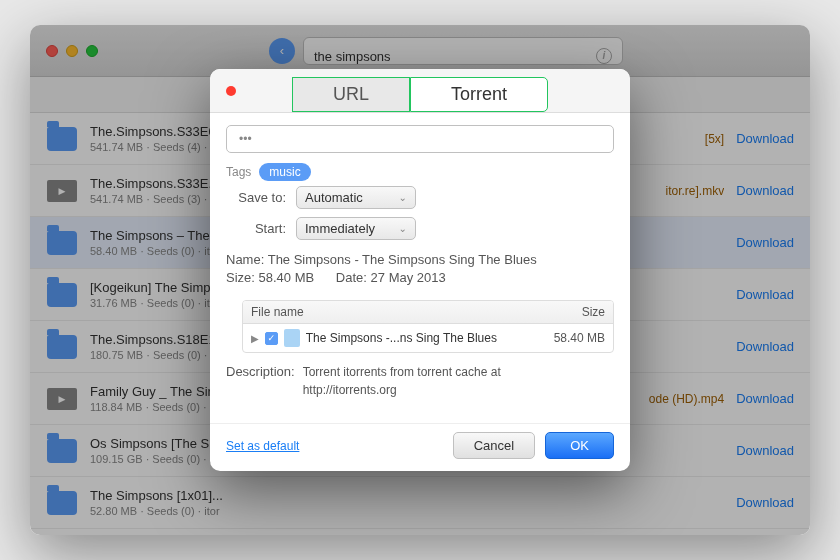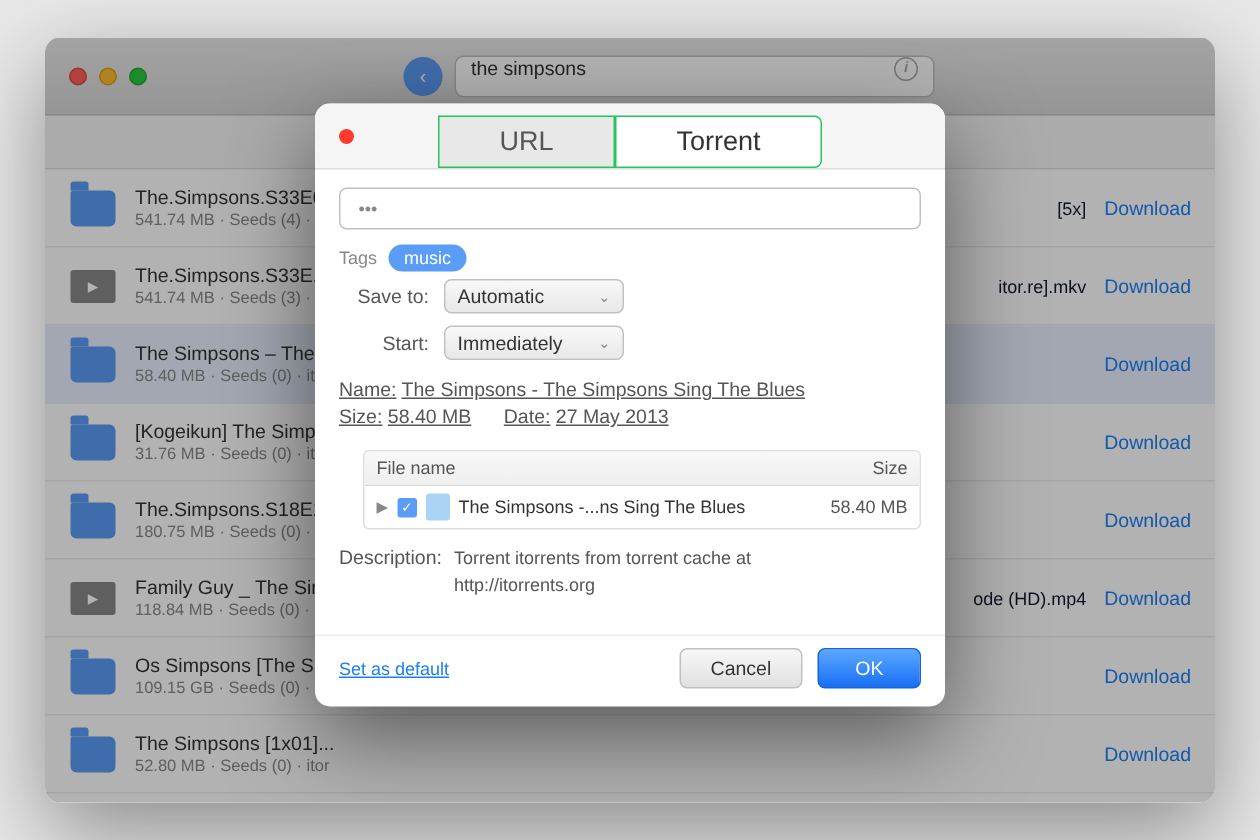--- a/index.html
+++ b/index.html
@@ -72,21 +72,21 @@
       cursor: pointer;
     }
 
     .search-bar {
       width: 320px;
       height: 28px;
       background: white;
       border: 1px solid #c0c0c0;
       border-radius: 6px;
       display: flex;
-      align-items: flex-start;
+      align-items: flex-end;
       padding: 0 10px;
       justify-content: space-between;
     }
 
     .search-text {
       font-size: 13px;
       color: #333;
     }
 
     .info-icon {
@@ -199,21 +199,21 @@
 
     .download-btn {
       font-size: 13px;
       color: #1a7ef5;
       cursor: pointer;
       white-space: nowrap;
     }
 
     .result-extra {
       font-size: 12px;
-      color: #0f172a;
+      color: #a16207;
       max-width: 100px;
       text-align: right;
     }
 
     
     .modal-overlay {
       position: absolute;
       top: 0; left: 0; right: 0; bottom: 0;
       background: rgba(0,0,0,0.3);
       display: flex;
@@ -390,21 +390,20 @@
     }
 
     .info-line {
       font-size: 13px;
       color: #333;
       margin-bottom: 3px;
     }
 
     .info-line span {
       color: #555;
-      text-decoration: underline;
     }
 
     
     .file-table {
       border: 1px solid #ddd;
       border-radius: 4px;
       margin-bottom: 10px;
       overflow: hidden;
       margin-left: 16px;
     }

